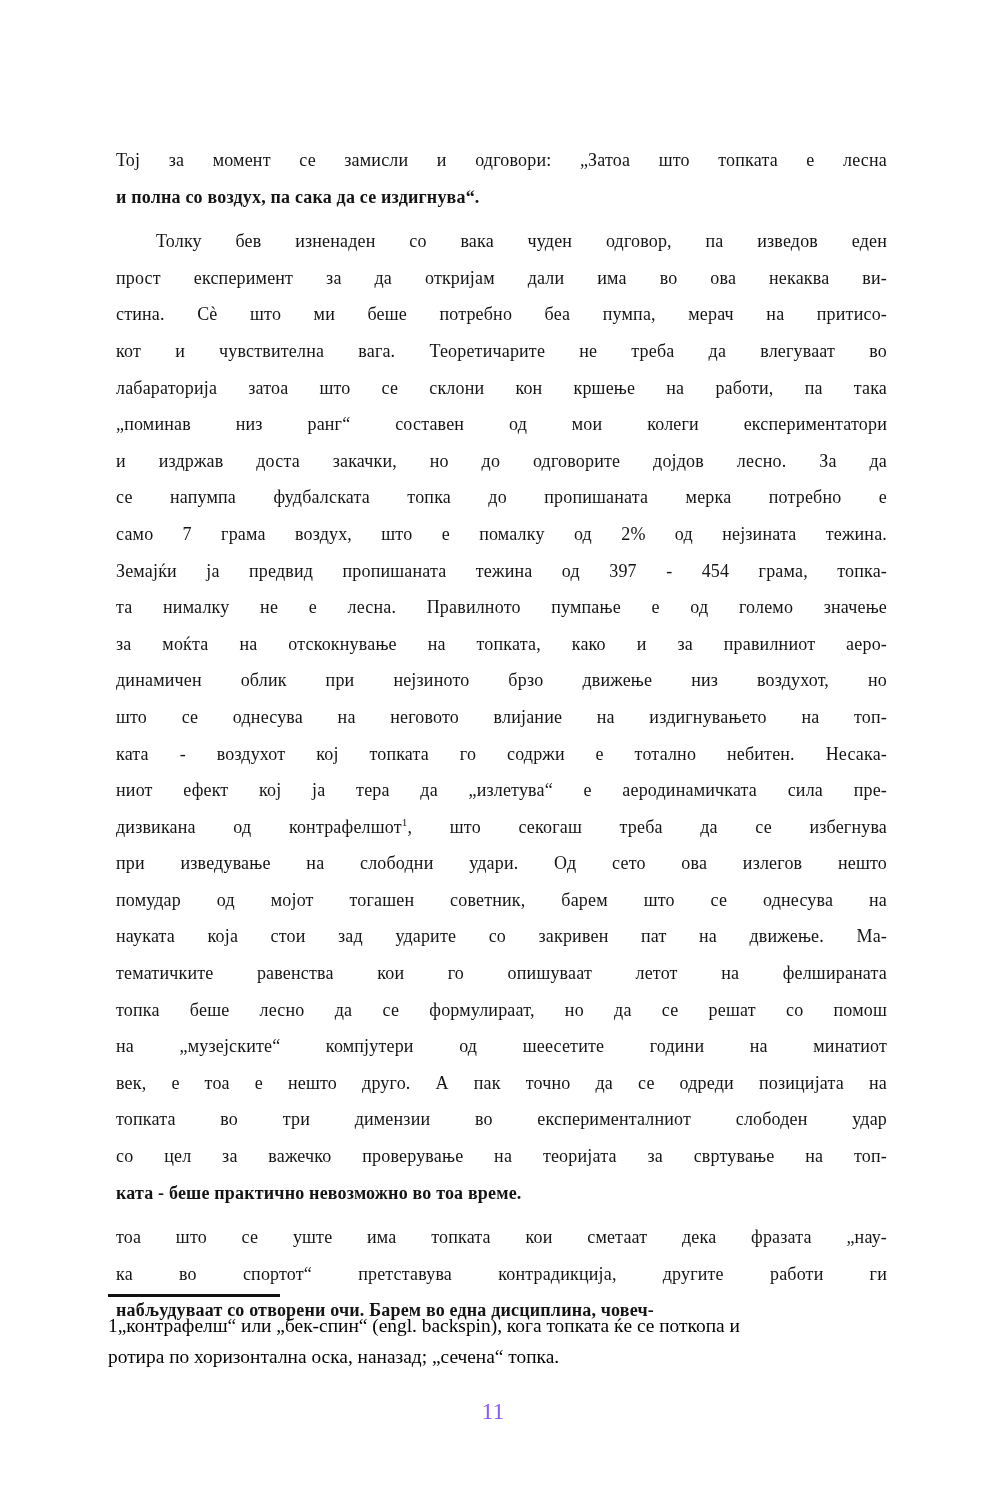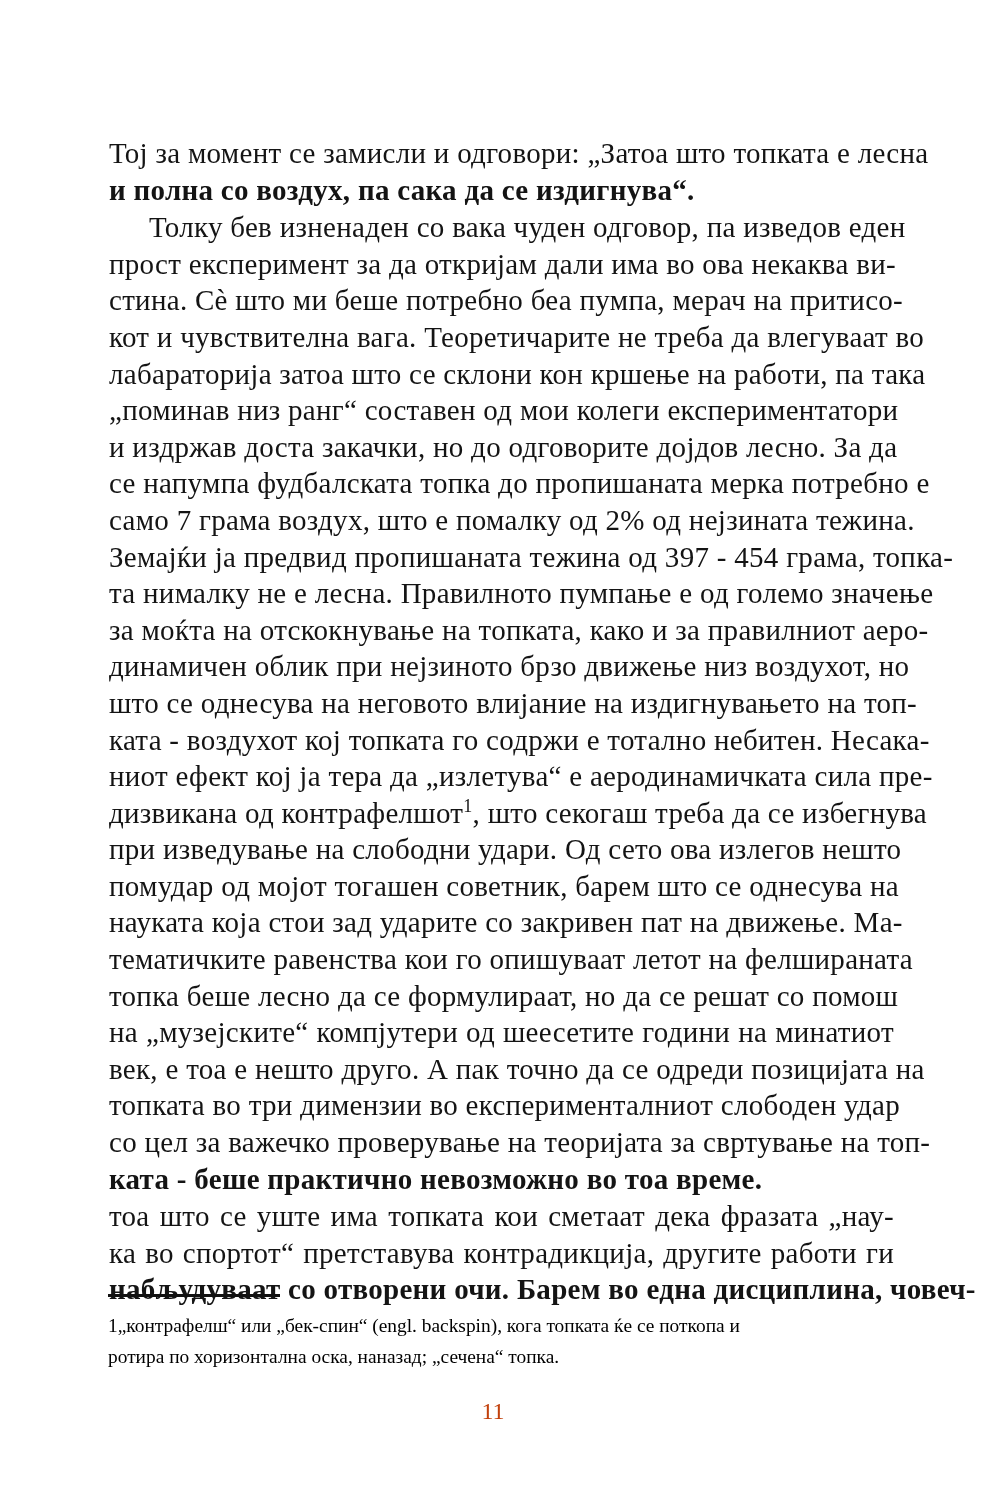--- a/index.html
+++ b/index.html
@@ -24,22 +24,22 @@
 
   
   .textblock {
     position: absolute;
     left: 108px;
     top: 134px;
     width: 787px;
   }
 
   .para {
-    margin: 1px;
-    font-size: 29px;
+    margin: 8px;
+    font-size: 18px;
     line-height: 36.6px;
     color: #141414;
     text-align: justify;
     text-justify: inter-word;
     white-space: pre-wrap;
     letter-spacing: 0.01em;
   }
 
   
   .line {
@@ -89,21 +89,21 @@
 
   
   .folio {
     position: absolute;
     left: 0;
     top: 1396px;
     width: 986px;
     text-align: center;
     font-size: 24px;
     line-height: 30px;
-    color: #c2410c;
+    color: #8b5cf6;
   }
 </style>
 </head>
 <body>
 
 <div class="page">
 
   <div class="textblock">
       <p class="para"><span class="line">Тој за момент се замисли и одговори: „Затоа што топката е лесна</span><span class="line last">и полна со воздух, па сака да се издигнува“.</span></p>
       <p class="para"><span class="line indent">Толку бев изненаден со вака чуден одговор, па изведов еден</span><span class="line">прост експеримент за да откријам дали има во ова некаква ви-</span><span class="line">стина. Сѐ што ми беше потребно беа пумпа, мерач на притисо-</span><span class="line">кот и чувствителна вага. Теоретичарите не треба да влегуваат во</span><span class="line">лабараторија затоа што се склони кон кршење на работи, па така</span><span class="line">„поминав низ ранг“ составен од мои колеги експериментатори</span><span class="line">и издржав доста закачки, но до одговорите дојдов лесно. За да</span><span class="line">се напумпа фудбалската топка до пропишаната мерка потребно е</span><span class="line">само 7 грама воздух, што е помалку од 2% од нејзината тежина.</span><span class="line">Земајќи ја предвид пропишаната тежина од 397 - 454 грама, топка-</span><span class="line">та нималку не е лесна. Правилното пумпање е од големо значење</span><span class="line">за моќта на отскокнување на топката, како и за правилниот аеро-</span><span class="line">динамичен облик при нејзиното брзо движење низ воздухот, но</span><span class="line">што се однесува на неговото влијание на издигнувањето на топ-</span><span class="line">ката - воздухот кој топката го содржи е тотално небитен. Несака-</span><span class="line">ниот ефект кој ја тера да „излетува“ е аеродинамичката сила пре-</span><span class="line">дизвикана од контрафелшот<span class="sup">1</span>, што секогаш треба да се избегнува</span><span class="line">при изведување на слободни удари. Од сето ова излегов нешто</span><span class="line">помудар од мојот тогашен советник, барем што се однесува на</span><span class="line">науката која стои зад ударите со закривен пат на движење. Ма-</span><span class="line">тематичките равенства кои го опишуваат летот на фелшираната</span><span class="line">топка беше лесно да се формулираат, но да се решат со помош</span><span class="line">на „музејските“ компјутери од шеесетите години на минатиот</span><span class="line">век, е тоа е нешто друго. А пак точно да се одреди позицијата на</span><span class="line">топката во три димензии во експерименталниот слободен удар</span><span class="line">со цел за важечко проверување на теоријата за свртување на топ-</span><span class="line last">ката - беше практично невозможно во тоа време.</span></p>

